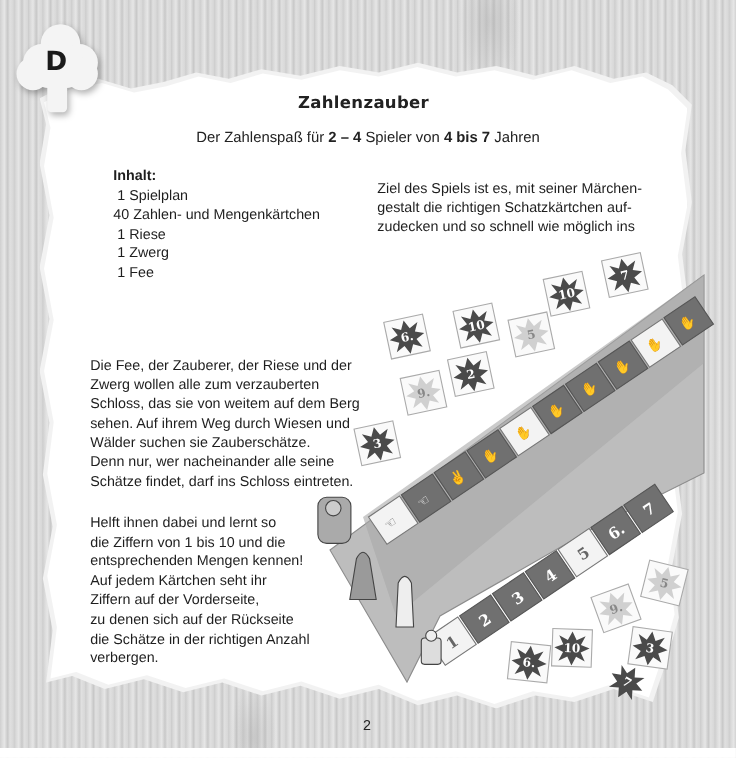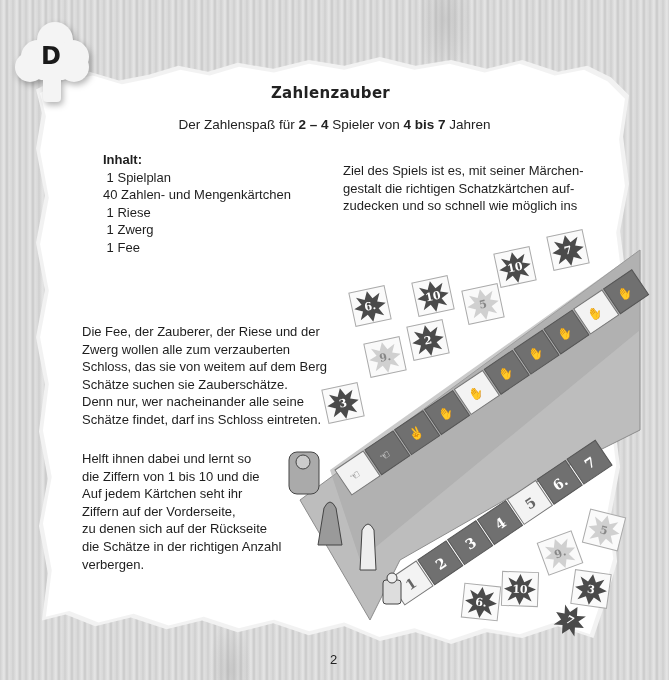--- a/index.html
+++ b/index.html
@@ -71,21 +71,21 @@
   .subtitle b { font-weight: bold; }
   .text {
     font-family: "Liberation Sans", sans-serif; font-size: 13px; line-height: 17.6px; color: #1e1e1e;
   }
   .inhalt { position: absolute; left: 82px; top: 151px; width: 230px; margin-left: 21px; }
   .inhalt .head { font-weight: bold; }
   .inhalt .row { white-space: pre; }
   .ziel { position: absolute; left: 343px; top: 162px; width: 255px; }
   .ziel b { font-weight: normal; }
   .story { position: absolute; left: 82px; top: 323px; width: 250px; }
-  .help { position: absolute; left: 82px; top: 450px; width: 230px; }
+  .help { position: absolute; left: 82px; top: 466px; width: 230px; }
   .line { display: block; white-space: nowrap; }
   .pagenum {
     position: absolute; left: 330px; top: 652px; font-family: "Liberation Sans", sans-serif;
     font-size: 13px; color: #222;
   }
   
   .illus { position: absolute; left: 0; top: 0; width: 669px; height: 689px; pointer-events: none; }
 </style>
 </head>
 <body>
@@ -125,28 +125,30 @@
 <div class="text ziel">
   <span class="line"><b>Ziel des Spiels</b><span> ist es, mit seiner Märchen-</span></span>
   <span class="line">gestalt die richtigen Schatzkärtchen auf-</span>
   <span class="line">zudecken und so schnell wie möglich ins</span>
 </div>
 
 <div class="text story">
   <span class="line">Die Fee, der Zauberer, der Riese und der</span>
   <span class="line">Zwerg wollen alle zum verzauberten</span>
   <span class="line">Schloss, das sie von weitem auf dem Berg</span>
-  <span class="line">Schätze suchen sie Zauberschätze.</span>
+  <span class="line">sehen.  Auf ihrem Weg durch Wiesen und</span>
+  <span class="line">Wälder suchen sie Zauberschätze.</span>
   <span class="line">Denn nur, wer nacheinander alle seine</span>
   <span class="line">Schätze findet, darf ins Schloss eintreten.</span>
 </div>
 
 <div class="text help">
   <span class="line">Helft ihnen dabei und lernt so</span>
   <span class="line">die Ziffern von 1 bis 10 und die</span>
+  <span class="line">entsprechenden Mengen kennen!</span>
   <span class="line">Auf jedem Kärtchen seht ihr</span>
   <span class="line">Ziffern auf der Vorderseite,</span>
   <span class="line">zu denen sich auf der Rückseite</span>
   <span class="line">die Schätze in der richtigen Anzahl</span>
   <span class="line">verbergen.</span>
 </div>
 
 <svg class="illus" viewBox="0 0 669 689" xmlns="http://www.w3.org/2000/svg">
   <defs>
     <g id="star">

